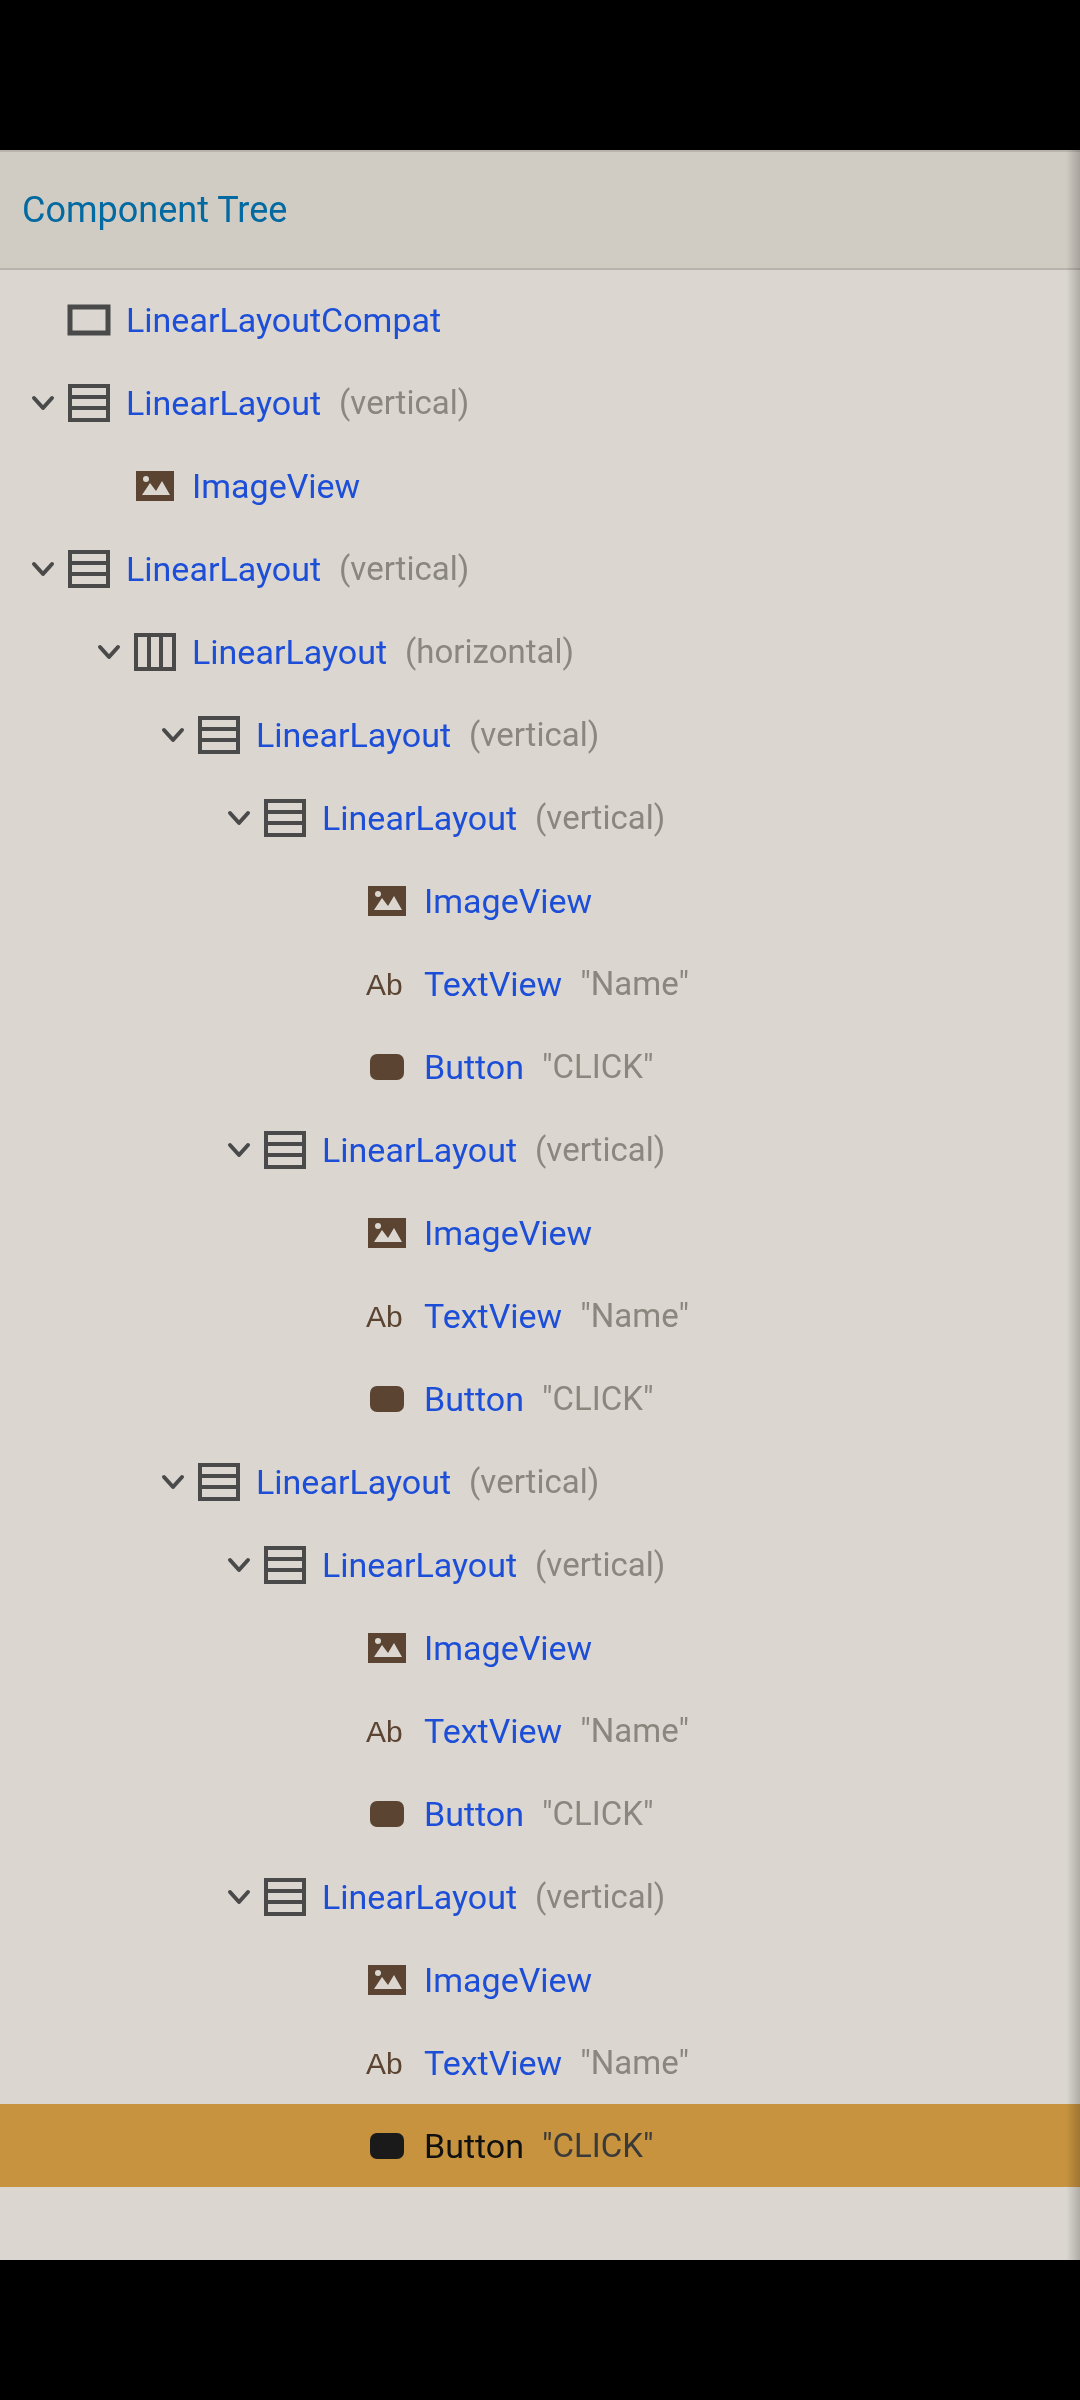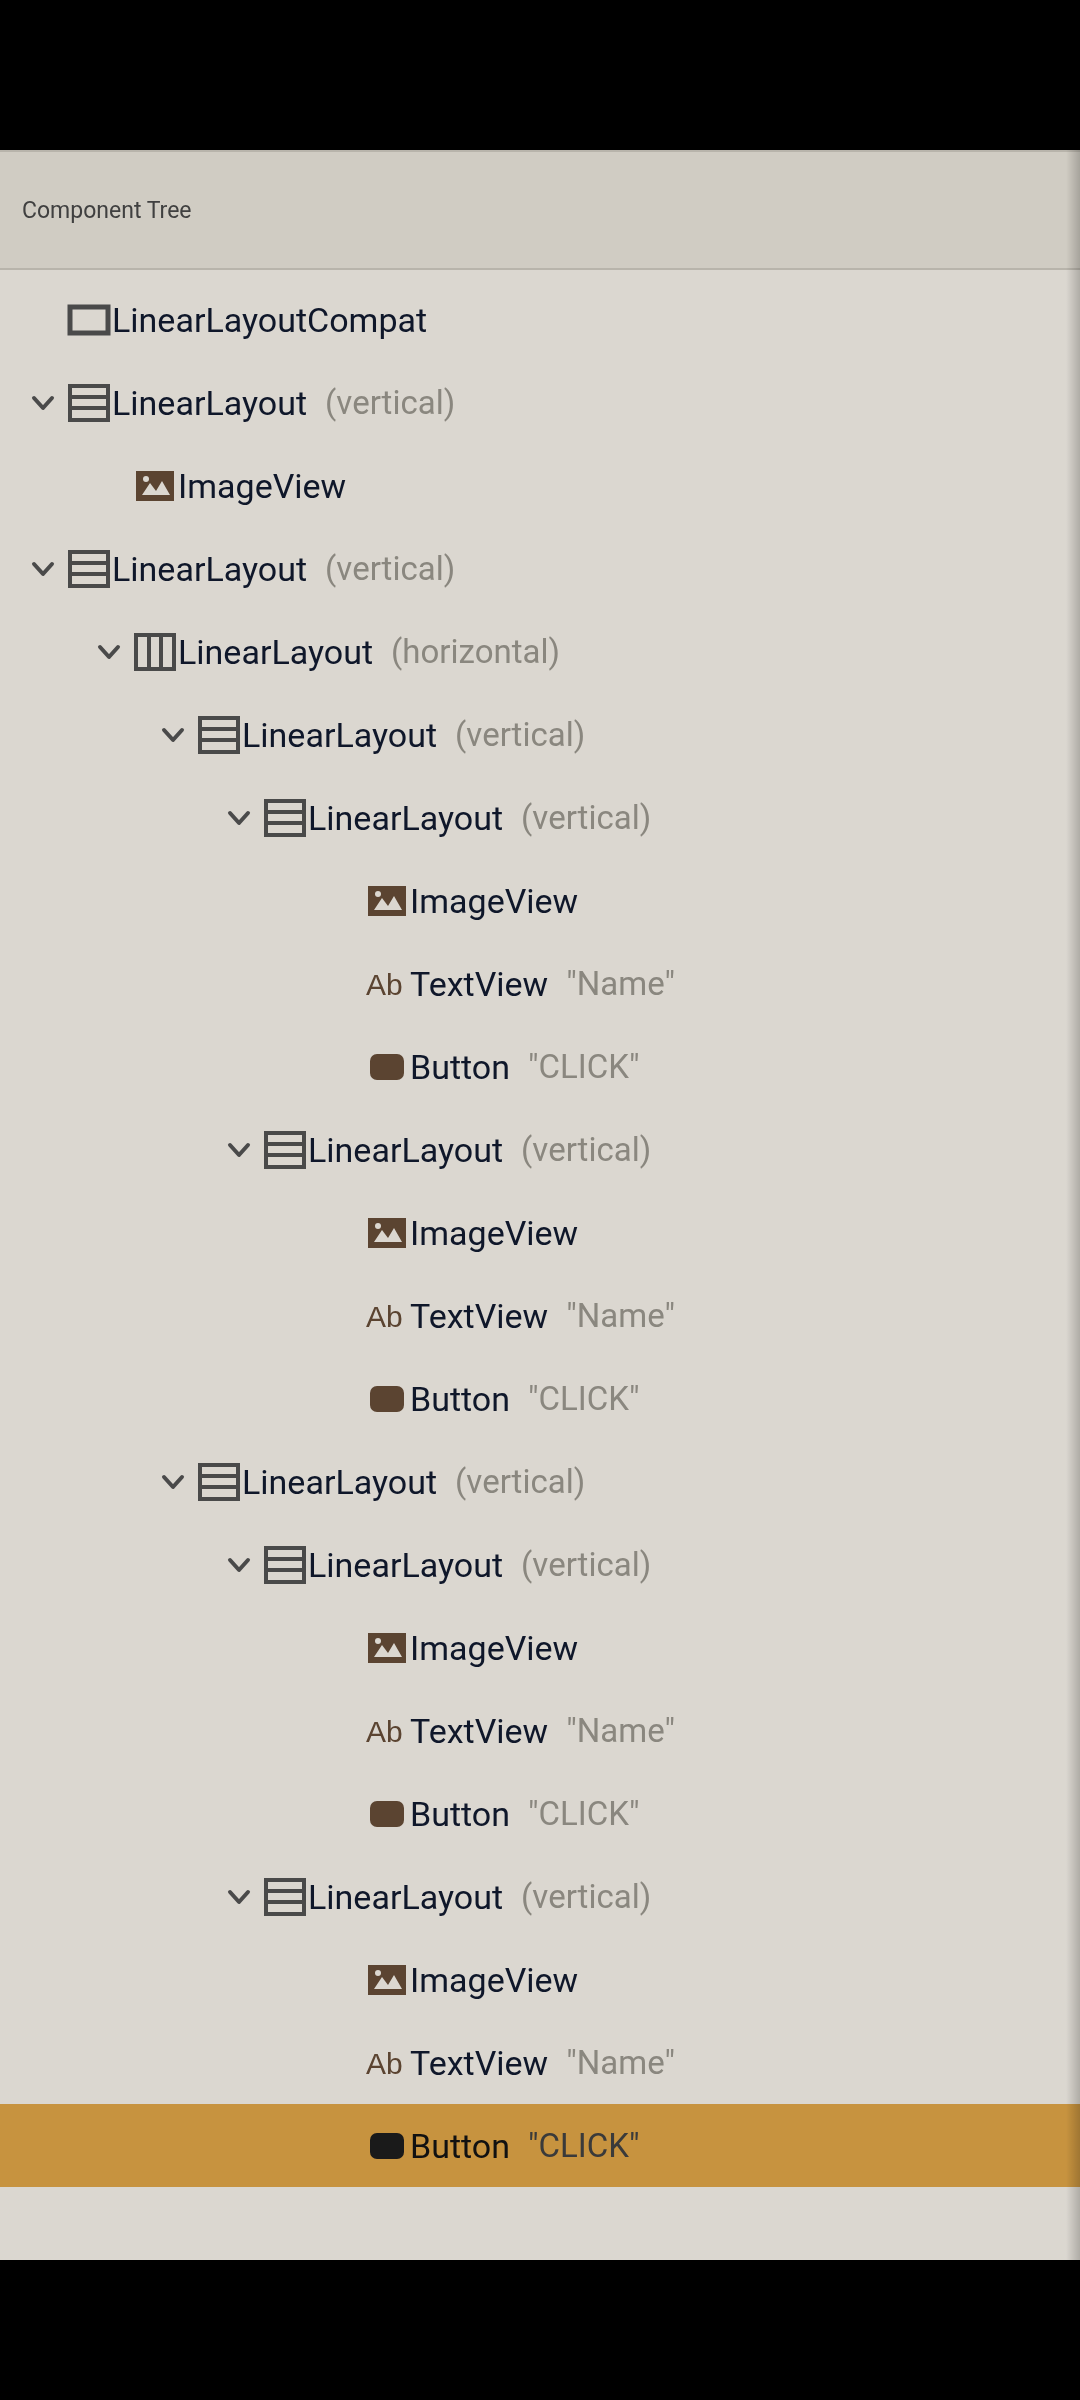--- a/index.html
+++ b/index.html
@@ -25,22 +25,22 @@
     .panel-header {
       background: #d0ccc3;
       border-top: 2px solid #b8b4ab;
       border-bottom: 2px solid #b8b4ab;
       padding: 24px 22px;
       height: 120px;
       display: flex;
       align-items: center;
     }
     .panel-title {
-      font-size: 23px;
-      color: #404040;
+      font-size: 36px;
+      color: #0369a1;
       font-weight: 400;
     }
     .tree {
       padding-top: 8px;
     }
     .row {
       display: flex;
       align-items: center;
       height: 83px;
       font-size: 34px;
@@ -76,28 +76,29 @@
     .no-chevron {
       width: 46px;
       flex-shrink: 0;
     }
     .icon {
       width: 46px;
       height: 46px;
       display: inline-flex;
       align-items: center;
       justify-content: center;
+      margin-right: 14px;
       flex-shrink: 0;
     }
     .icon svg {
       width: 46px;
       height: 46px;
     }
     .node-label {
-      color: #0f172a;
+      color: #1d4ed8;
       margin-right: 18px;
     }
     .row.selected .node-label {
       color: #111;
     }
     .node-detail {
       color: #8a877f;
       font-size: 33px;
     }
     .row.selected .node-detail {

